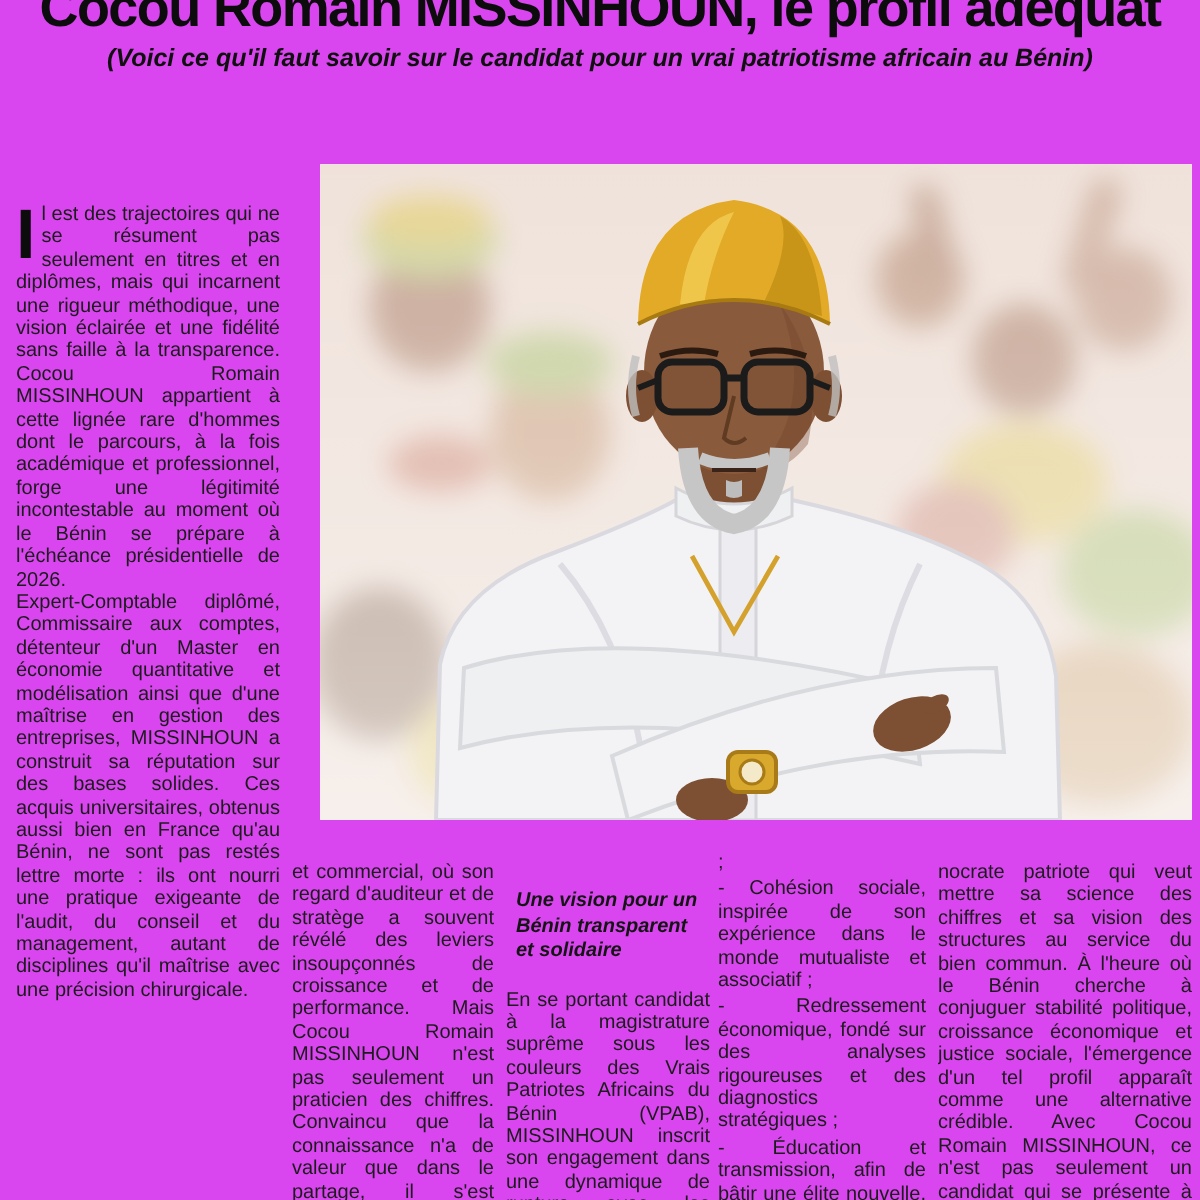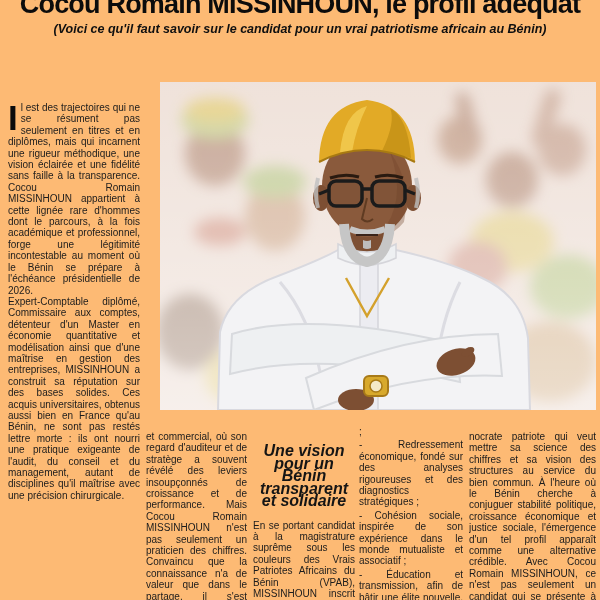--- a/index.html
+++ b/index.html
@@ -1,32 +1,32 @@
 <!DOCTYPE html>
 <html><head>
 <meta charset="utf-8">
 <style>
   html,body{margin:0;padding:0;background:#ffffff;}
-  .page{position:relative;width:600px;height:600px;overflow:hidden;background:#fdba74;
+  .page{position:relative;width:600px;height:600px;overflow:hidden;background:#d946ef;
         font-family:"Liberation Sans", sans-serif;}
   .head{position:absolute;top:-9px;left:0;width:600px;text-align:center;}
   .head h1{margin:0;font-size:27px;line-height:26px;font-weight:800;letter-spacing:-0.8px;color:#0c0c0c;}
   .hl{display:block;}
   .sub{margin:5px 0 0;font-size:12.5px;font-weight:bold;font-style:italic;color:#101010;}
   .photo{position:absolute;left:160px;top:82px;width:436px;height:328px;margin:0;overflow:hidden;}
   .col{position:absolute;font-size:10px;line-height:11.4px;color:#1c1c1c;text-align:justify;overflow:hidden;margin-top:18px;}
   .col p{margin:0;}
   .col1{left:8px;top:84px;width:132px;height:516px;}
   .col2{left:146px;top:413px;width:101px;height:187px;}
   .col3{left:253px;top:409px;width:102px;height:191px;}
   .col4{left:359px;top:408px;width:104px;height:192px;}
   .col5{left:469px;top:413px;width:127px;height:187px;}
   .col4 p{margin:0 0 2px;}
-  .colhead{font-size:16px;line-height:12.5px;font-weight:bold;font-style:italic;
-           text-align:center;margin:18px 5px 12px;color:#151515;}
+  .colhead{font-size:10px;line-height:12.5px;font-weight:bold;font-style:italic;
+           text-align:left;margin:18px 5px 12px;color:#151515;}
   .dropcap::first-letter{float:left;font-weight:800;font-size:35px;line-height:29px;margin:1px 3px 0 0;color:#0c0c0c;}
 </style>
 </head>
 <body>
 
 <div class="page">
 
   <header class="head">
     <h1>
       <span class="hl">Cocou Romain MISSINHOUN, le profil adéquat</span>
@@ -128,22 +128,22 @@
     <p>et commercial, où son regard d'auditeur et de stratège a souvent révélé des leviers insoupçonnés de croissance et de performance. Mais Cocou Romain MISSINHOUN n'est pas seulement un praticien des chiffres. Convaincu que la connaissance n'a de valeur que dans le partage, il s'est engagé comme formateur agréé par la Préfecture d'Île-de-France, accompagnant</p>
   </div>
 
   <div class="col col3">
     <h2 class="colhead">Une vision pour un Bénin transparent et solidaire</h2>
     <p>En se portant candidat à la magistrature suprême sous les couleurs des Vrais Patriotes Africains du Bénin (VPAB), MISSINHOUN inscrit son engagement dans une dynamique de rupture avec les pratiques obscures du passé. « Je ne suis pas candidat pour incar-</p>
   </div>
 
   <div class="col col4">
     <p>;</p>
+    <p>- Cohésion sociale, inspirée de son expérience dans le monde mutualiste et associatif ;</p>
     <p>- Redressement économique, fondé sur des analyses rigoureuses et des diagnostics stratégiques ;</p>
-    <p>- Cohésion sociale, inspirée de son expérience dans le monde mutualiste et associatif ;</p>
     <p>- Éducation et transmission, afin de bâtir une élite nouvelle, consciente des défis contemporains. Dans un paysage politique souvent marqué par les improvisations</p>
   </div>
 
   <div class="col col5">
     <p>nocrate patriote qui veut mettre sa science des chiffres et sa vision des structures au service du bien commun. À l'heure où le Bénin cherche à conjuguer stabilité politique, croissance économique et justice sociale, l'émergence d'un tel profil apparaît comme une alternative crédible. Avec Cocou Romain MISSINHOUN, ce n'est pas seulement un candidat qui se présente à l'élection présidentielle de 2026,</p>
   </div>
 
 </div>
 
 </body></html>

